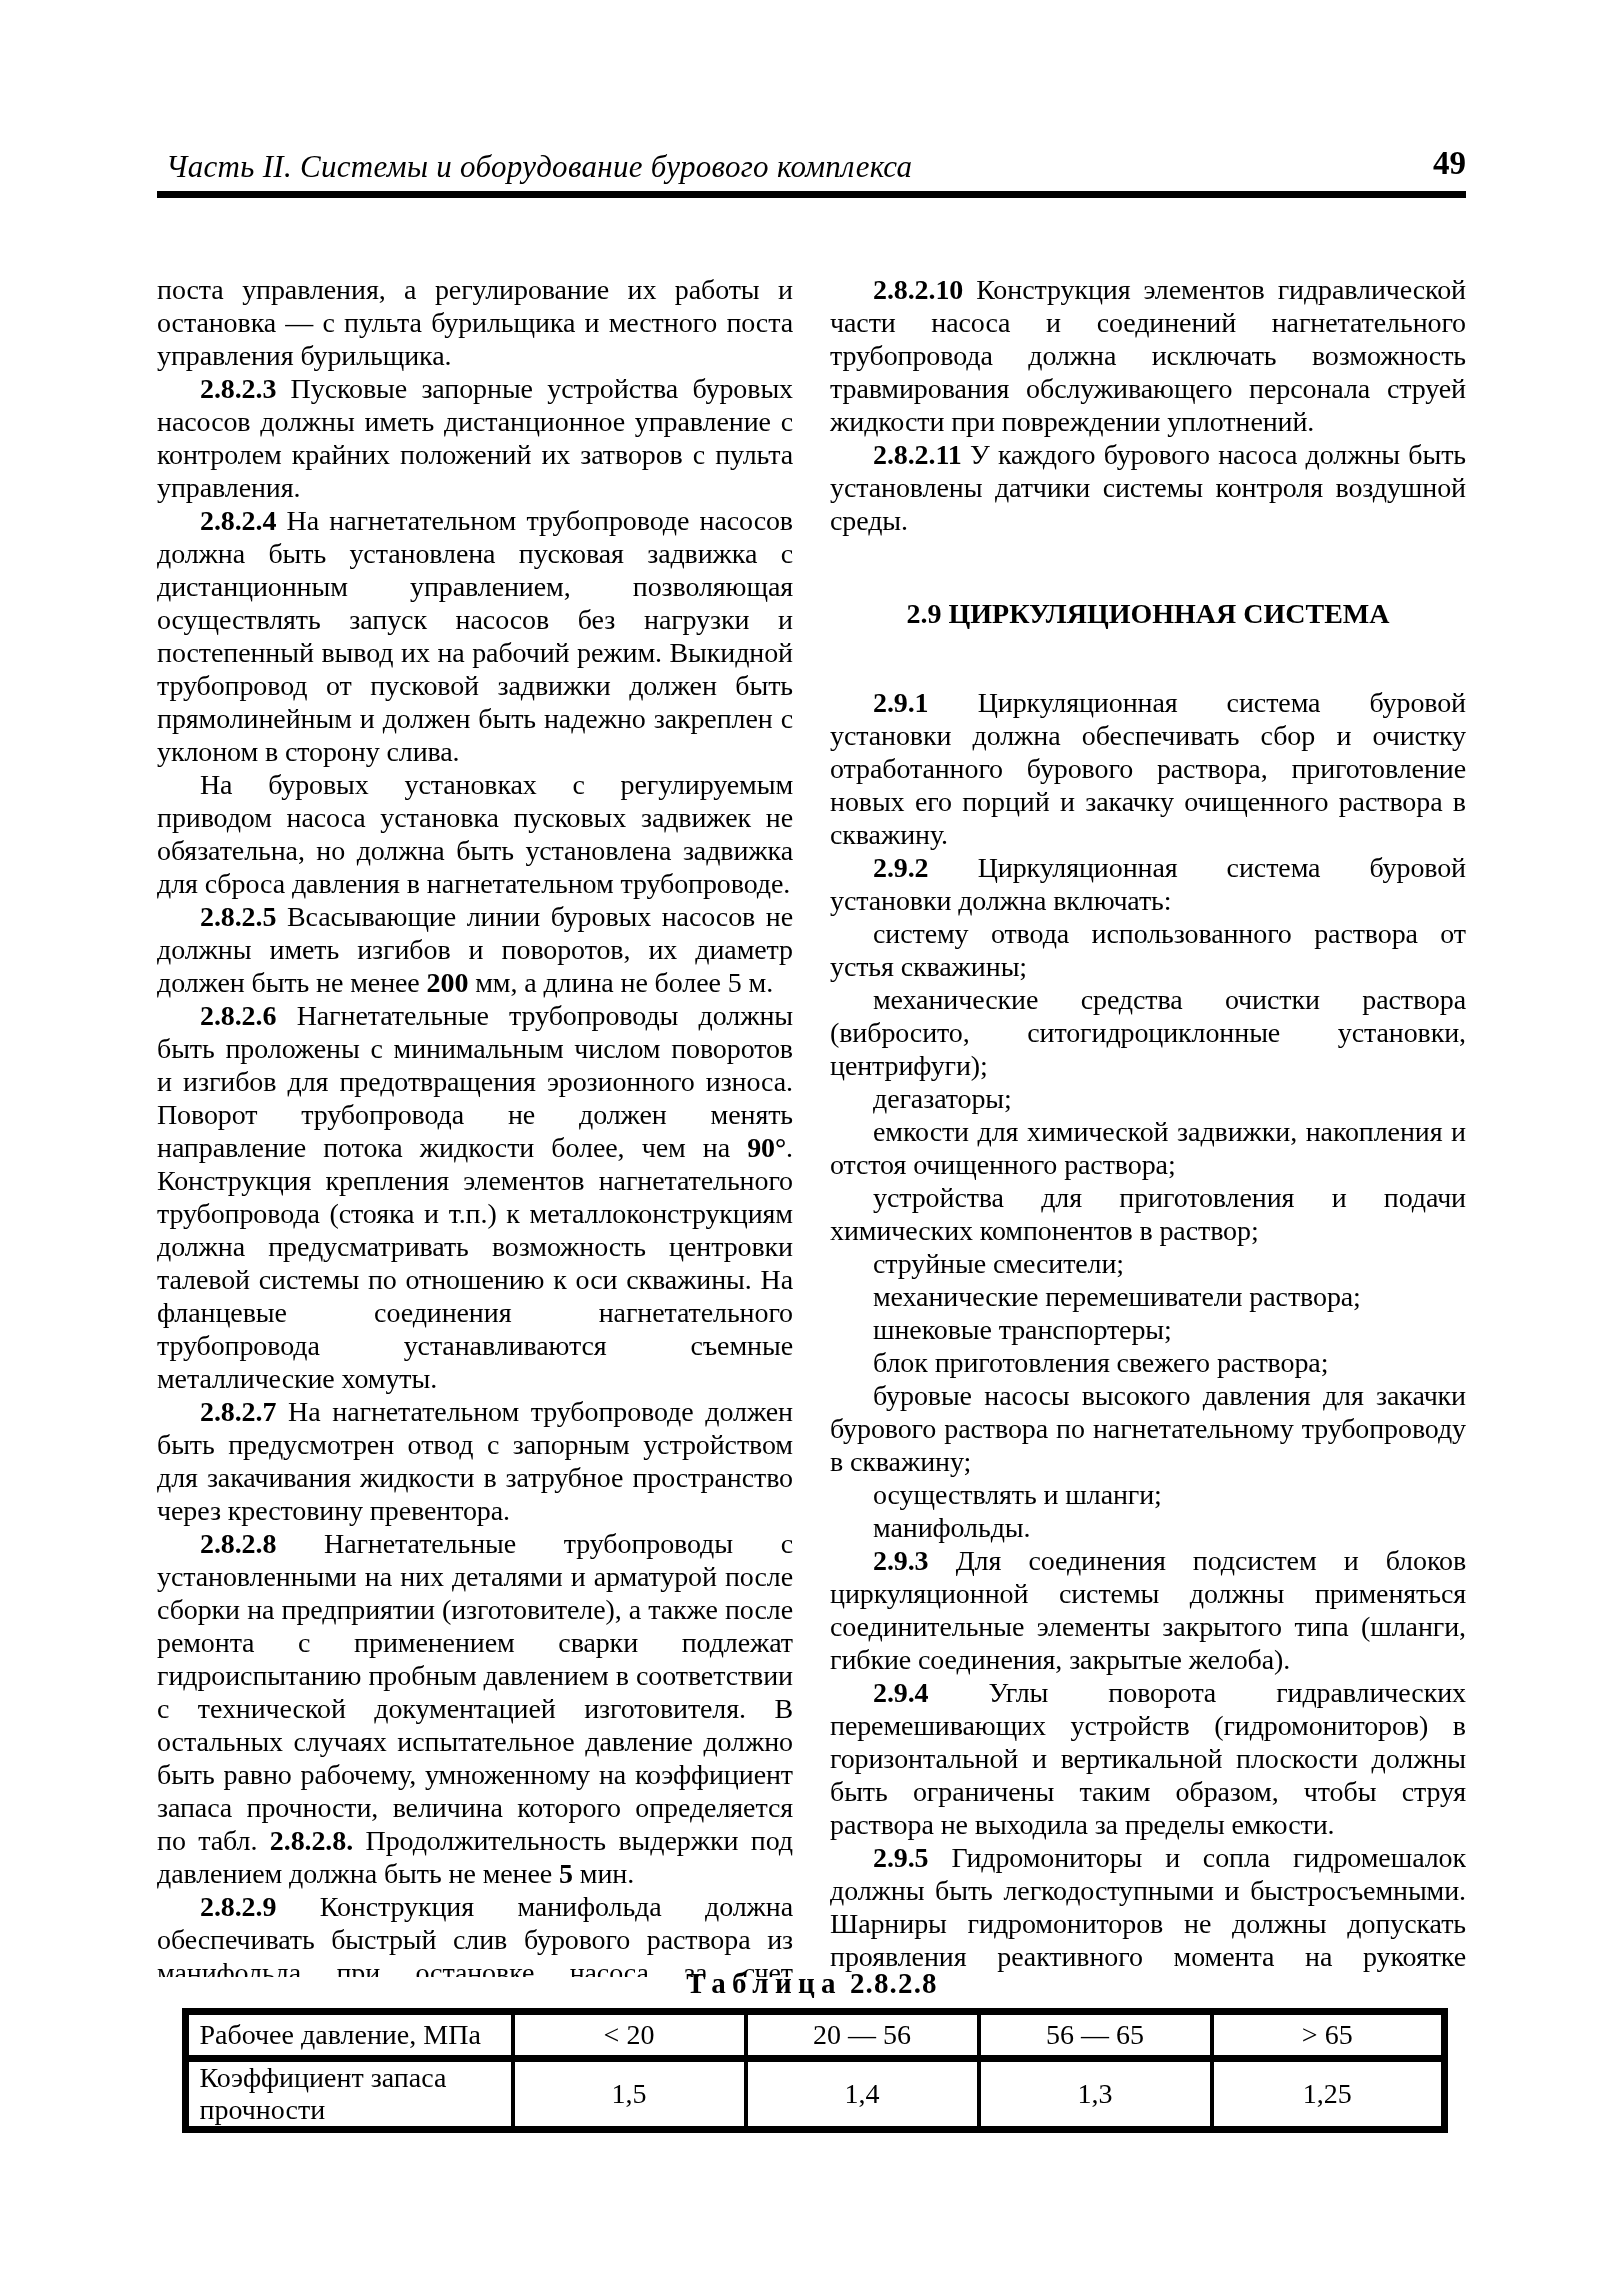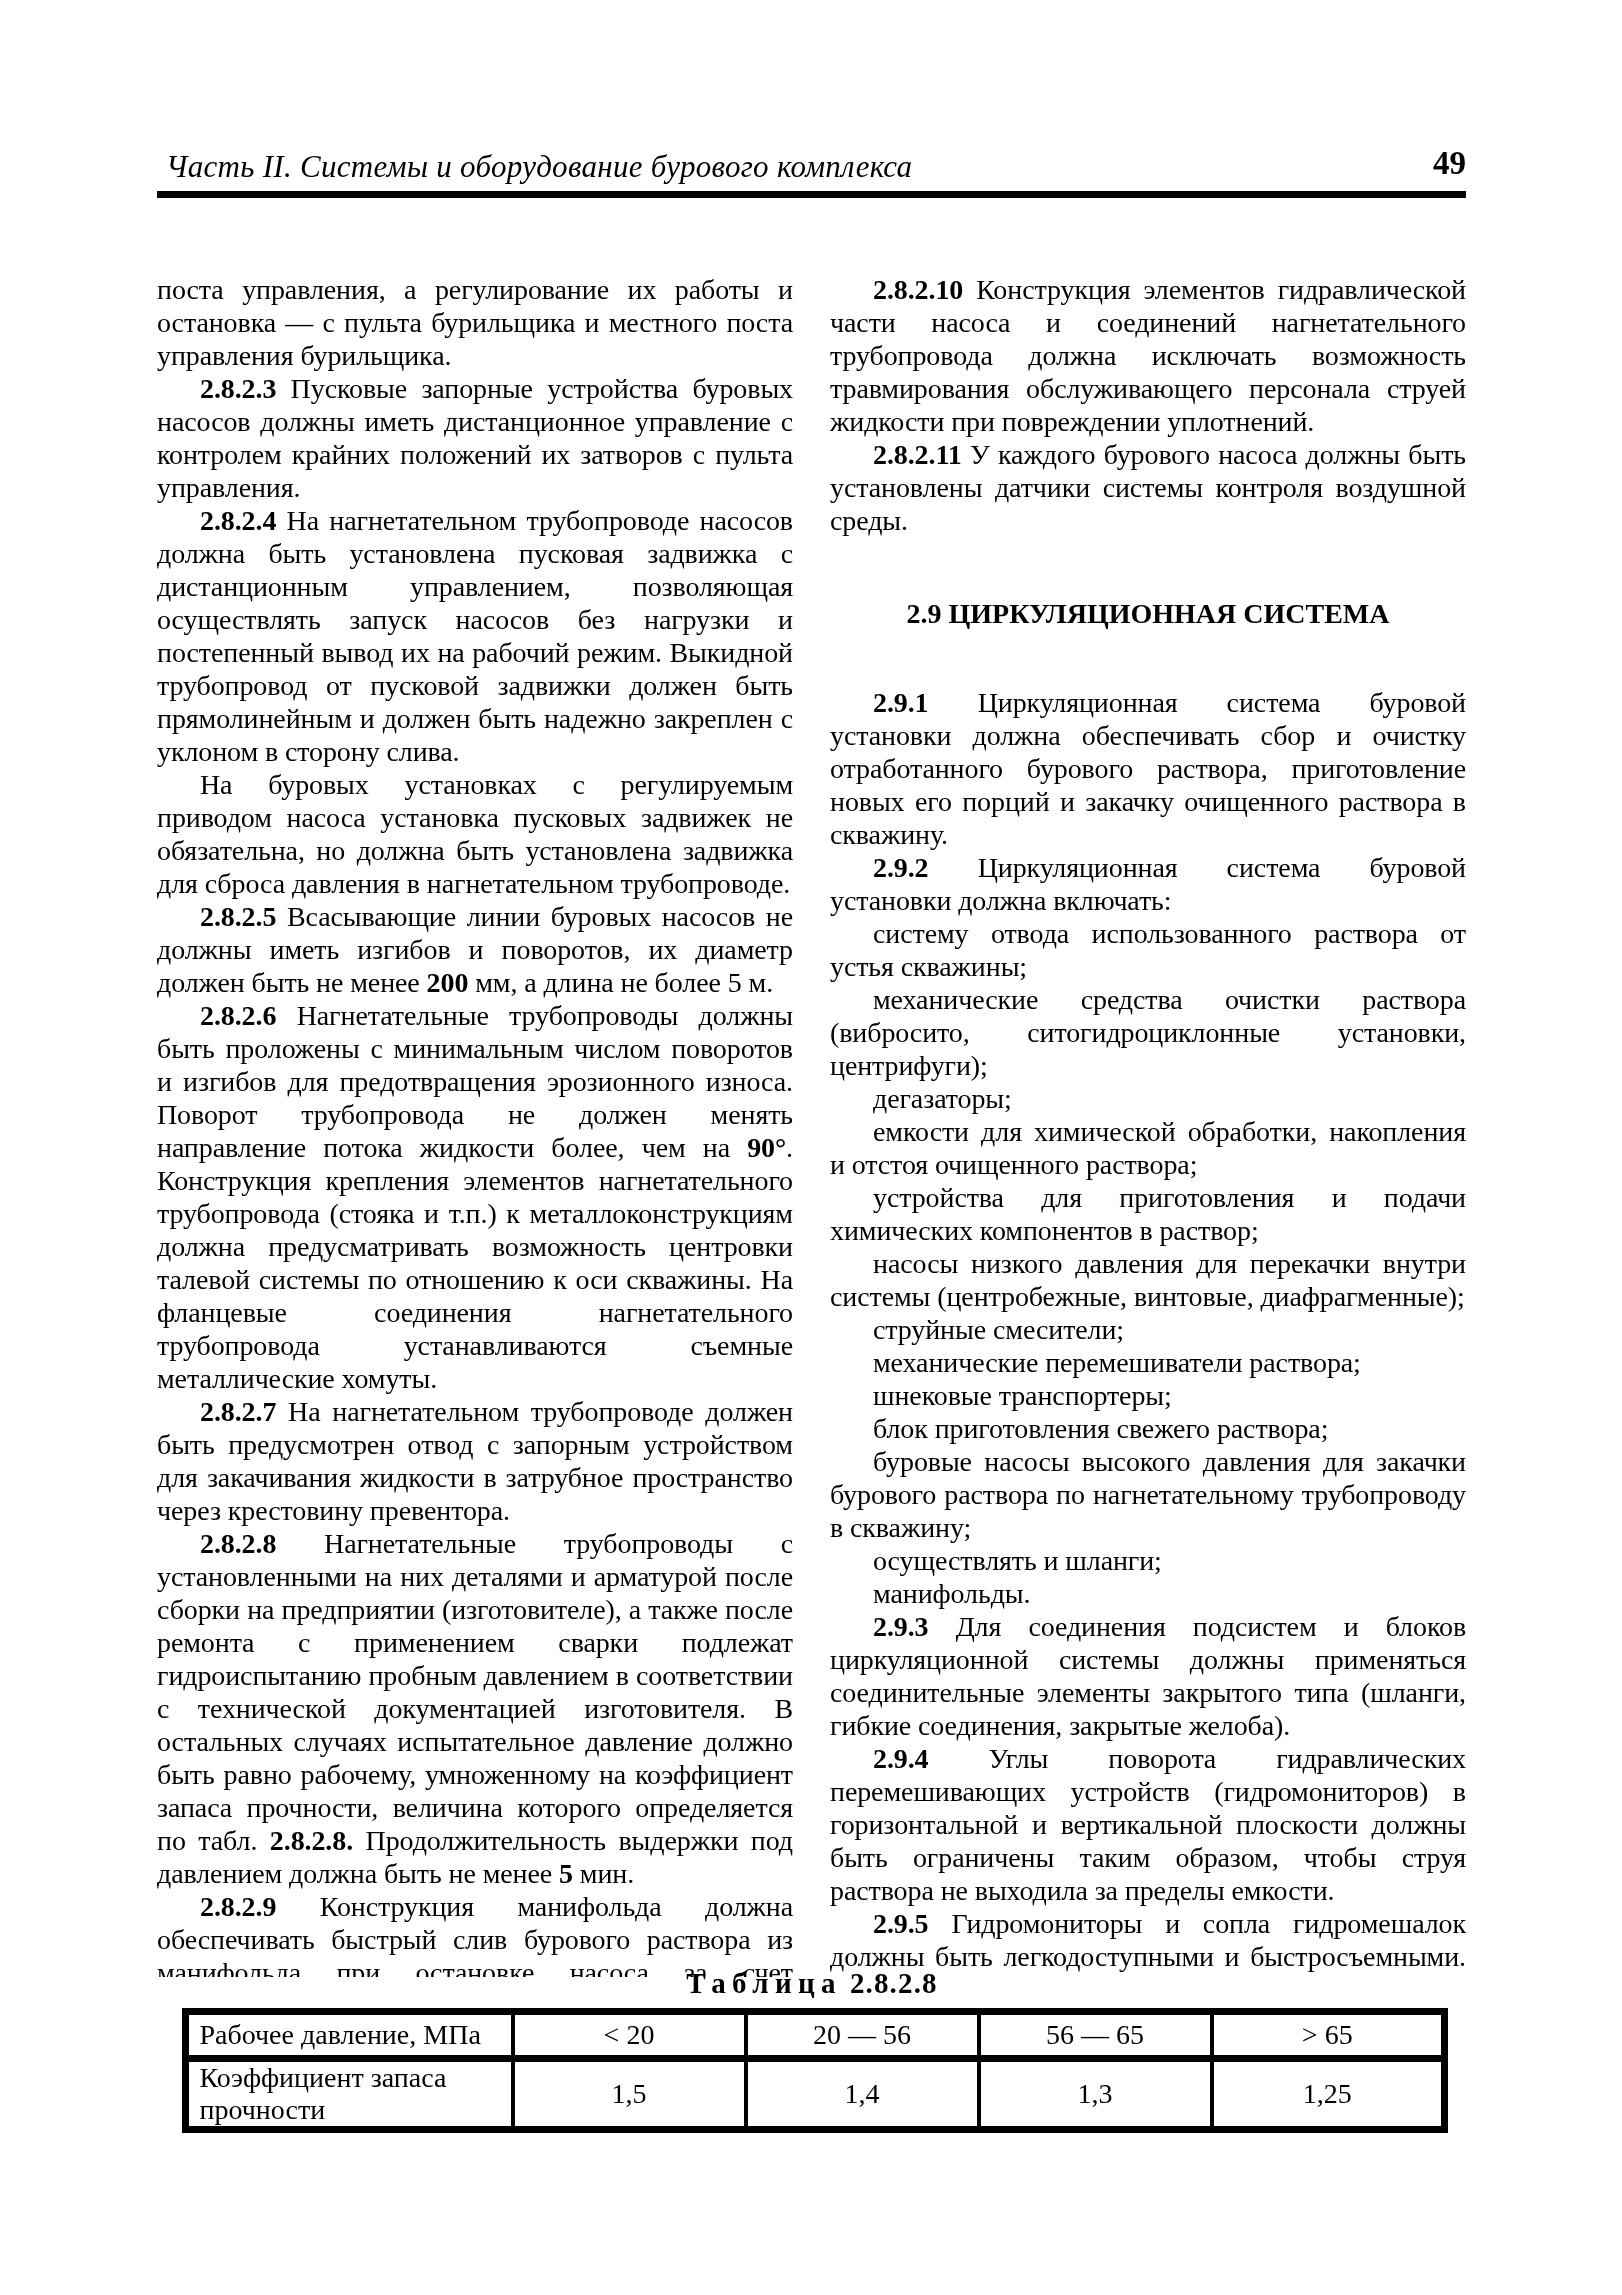--- a/index.html
+++ b/index.html
@@ -82,23 +82,22 @@
     </div>
   <div class="col" id="col-right">
       <p class="para"><b>2.8.2.10 </b><span>Конструкция элементов гидравлической части насоса и соединений нагнетательного трубопровода должна исключать возможность травмирования обслуживающего персонала струей жидкости при повреждении уплотнений.</span></p>
       <p class="para"><b>2.8.2.11 </b><span>У каждого бурового насоса должны быть установлены датчики системы контроля воздушной среды.</span></p>
       <div class="sec-heading">2.9 ЦИРКУЛЯЦИОННАЯ СИСТЕМА</div>
       <p class="para"><b>2.9.1 </b><span>Циркуляционная система буровой установки должна обеспечивать сбор и очистку отработанного бурового раствора, приготовление новых его порций и закачку очищенного раствора в скважину.</span></p>
       <p class="para"><b>2.9.2 </b><span>Циркуляционная система буровой установки должна включать:</span></p>
       <p class="para"><span>систему отвода использованного раствора от устья скважины;</span></p>
       <p class="para"><span>механические средства очистки раствора (вибросито, ситогидроциклонные установки, центрифуги);</span></p>
       <p class="para"><span>дегазаторы;</span></p>
-      <p class="para"><span>емкости для химической обработки, накопления и отстоя очищенного раствора;</span></p>
+      <p class="para"><span>емкости для химической задвижки, накопления и отстоя очищенного раствора;</span></p>
       <p class="para"><span>устройства для приготовления и подачи химических компонентов в раствор;</span></p>
-      <p class="para"><span>насосы низкого давления для перекачки внутри системы (центробежные, винтовые, диафрагменные);</span></p>
       <p class="para"><span>струйные смесители;</span></p>
       <p class="para"><span>механические перемешиватели раствора;</span></p>
       <p class="para"><span>шнековые транспортеры;</span></p>
       <p class="para"><span>блок приготовления свежего раствора;</span></p>
       <p class="para"><span>буровые насосы высокого давления для закачки бурового раствора по нагнетательному трубопроводу в скважину;</span></p>
       <p class="para"><span>осуществлять и шланги;</span></p>
       <p class="para"><span>манифольды.</span></p>
       <p class="para"><b>2.9.3 </b><span>Для соединения подсистем и блоков циркуляционной системы должны применяться соединительные элементы закрытого типа (шланги, гибкие соединения, закрытые желоба).</span></p>
       <p class="para"><b>2.9.4 </b><span>Углы поворота гидравлических перемешивающих устройств (гидромониторов) в горизонтальной и вертикальной плоскости должны быть ограничены таким образом, чтобы струя раствора не выходила за пределы емкости.</span></p>
       <p class="para"><b>2.9.5 </b><span>Гидромониторы и сопла гидромешалок должны быть легкодоступными и быстросъемными. Шарниры гидромониторов не должны допускать проявления реактивного момента на рукоятке управления.</span></p>

